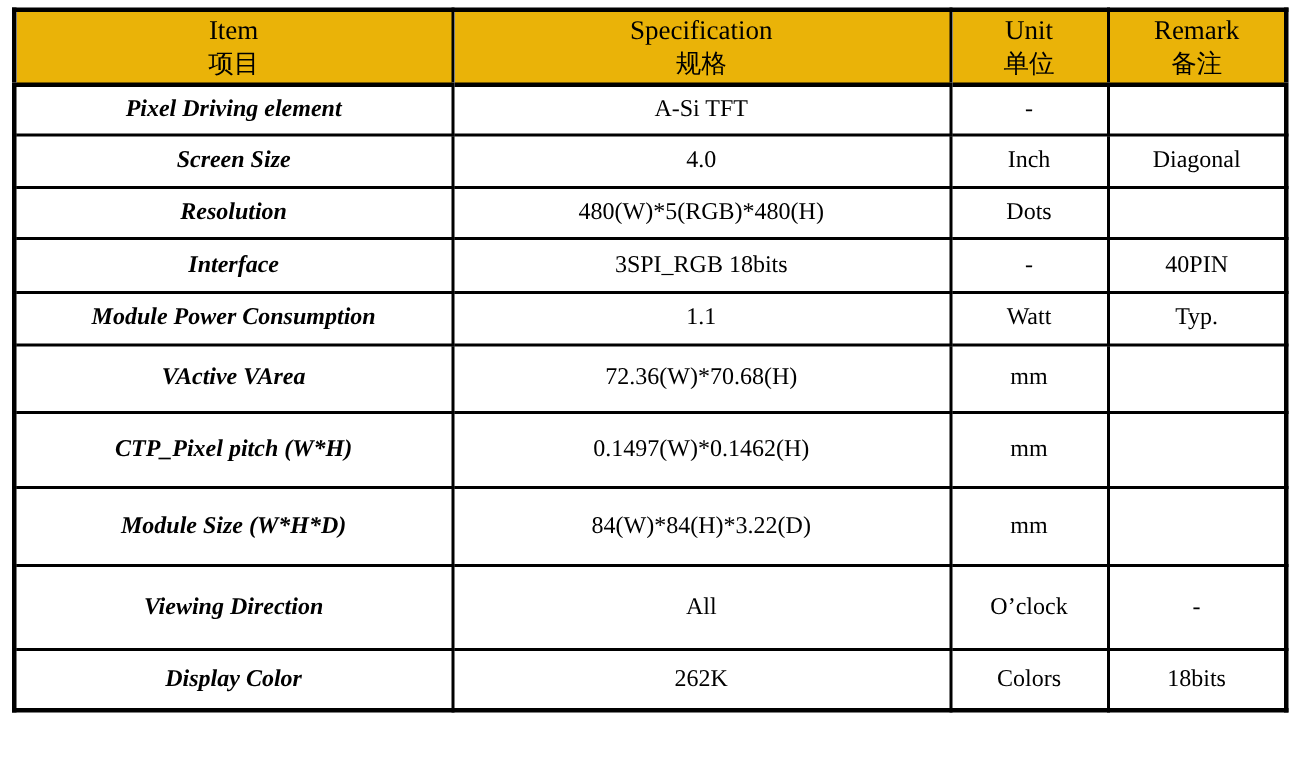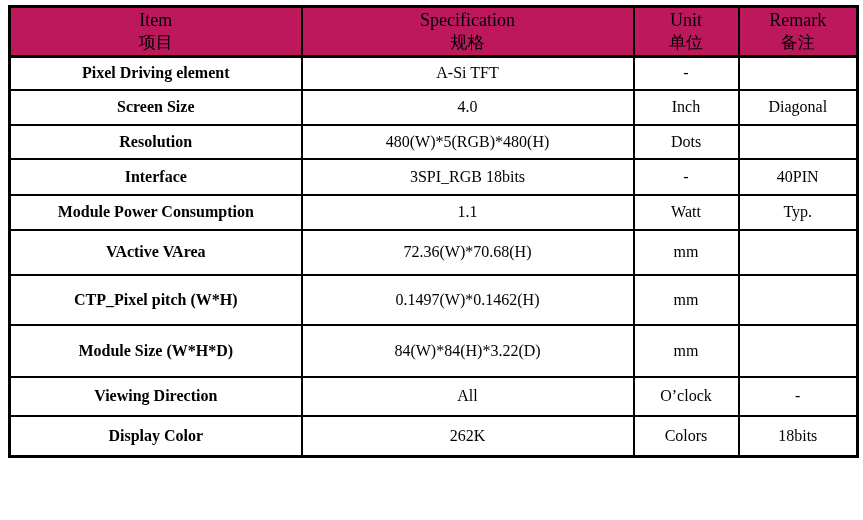--- a/index.html
+++ b/index.html
@@ -26,38 +26,39 @@
   col.c-unit  { width: 105px; }
   col.c-remark{ width: 119px; }
   th, td {
     border: 2px solid #000000;
     text-align: center;
     vertical-align: middle;
     padding: 0 2px;
     overflow: hidden;
   }
   thead th {
-    background: #be185d;
+    background: #eab308;
     font-weight: normal;
     border-bottom: 3px solid #000000;
   }
   .hdr-en {
     font-size: 18px;
     line-height: 23px;
   }
   .hdr-zh {
     font-size: 17px;
     line-height: 22px;
     text-align: center;
   }
   td {
     font-size: 16px;
   }
   td.item-cell {
     font-weight: bold;
+    font-style: italic;
   }
 </style>
 </head>
 <body>
 
 <div class="page">
   <table class="spec-table">
     <colgroup>
       <col class="c-item">
         <col class="c-spec">
@@ -126,21 +127,21 @@
         <td class="spec-cell">0.1497(W)*0.1462(H)</td>
         <td class="unit-cell">mm</td>
         <td class="remark-cell"></td>
       </tr>
       <tr style="height:52px">
         <td class="item-cell">Module Size (W*H*D)</td>
         <td class="spec-cell">84(W)*84(H)*3.22(D)</td>
         <td class="unit-cell">mm</td>
         <td class="remark-cell"></td>
       </tr>
-      <tr style="height:39px">
+      <tr style="height:56px">
         <td class="item-cell">Viewing Direction</td>
         <td class="spec-cell">All</td>
         <td class="unit-cell">O’clock</td>
         <td class="remark-cell">-</td>
       </tr>
       <tr style="height:41px">
         <td class="item-cell">Display Color</td>
         <td class="spec-cell">262K</td>
         <td class="unit-cell">Colors</td>
         <td class="remark-cell">18bits</td>

